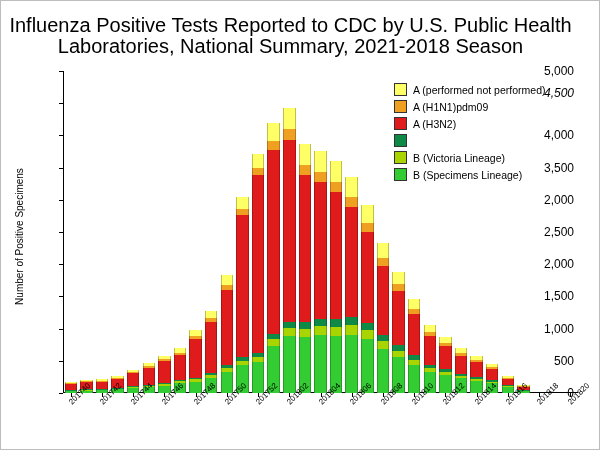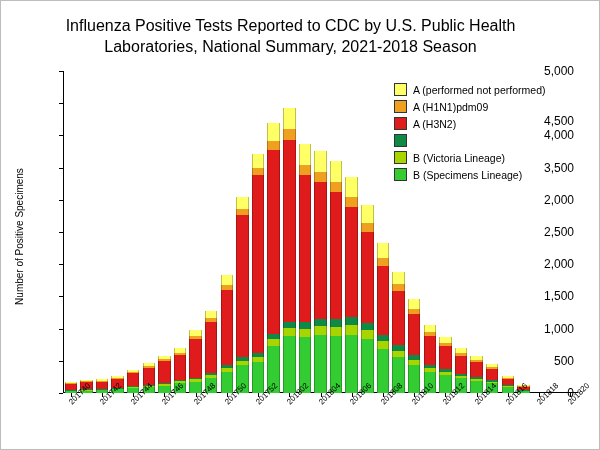--- a/index.html
+++ b/index.html
@@ -13,21 +13,21 @@
     position:relative;
     width:600px;height:450px;
     box-sizing:border-box;
     border:1px solid #bdbdbd;
     background:#fff;
   }
   .title{
     position:absolute;
     top:14px;left:0;width:579px;
     text-align:center;
-    font-size:16px;
+    font-size:20px;
     color:#000;
     line-height:21px;
   }
   .plot-area{
     position:absolute;
     left:62px;
     top:70px;
     width:515px;
     height:322px;
   }
@@ -380,21 +380,21 @@
         <div class="ytick-label" style="top: 193.2px;">2,000</div>
         <div class="ytick-mark" style="top: 193.2px;"></div>
         <div class="ytick-label" style="top: 161px;">2,500</div>
         <div class="ytick-mark" style="top: 161px;"></div>
         <div class="ytick-label" style="top: 128.8px;">2,000</div>
         <div class="ytick-mark" style="top: 128.8px;"></div>
         <div class="ytick-label" style="top: 96.6px;">3,500</div>
         <div class="ytick-mark" style="top: 96.6px;"></div>
         <div class="ytick-label" style="top: 64.4px;">4,000</div>
         <div class="ytick-mark" style="top: 64.4px;"></div>
-        <div class="ytick-label" style="top: 50px;">4,500</div>
+        <div class="ytick-label" style="top: 22px; font-style: italic;">4,500</div>
         <div class="ytick-mark" style="top: 32.2px;"></div>
         <div class="ytick-label" style="top: 0px;">5,000</div>
         <div class="ytick-mark" style="top: 0px;"></div>
       </div>
     <div class="xtick-wrap" id="xticks">
         <div class="xtick-mark" style="left: 7.80303px;"></div>
         <div class="xtick-label" style="left: 3.80303px;">201740</div>
         <div class="xtick-mark" style="left: 39.0152px;"></div>
         <div class="xtick-label" style="left: 35.0152px;">201742</div>
         <div class="xtick-mark" style="left: 70.2273px;"></div>

